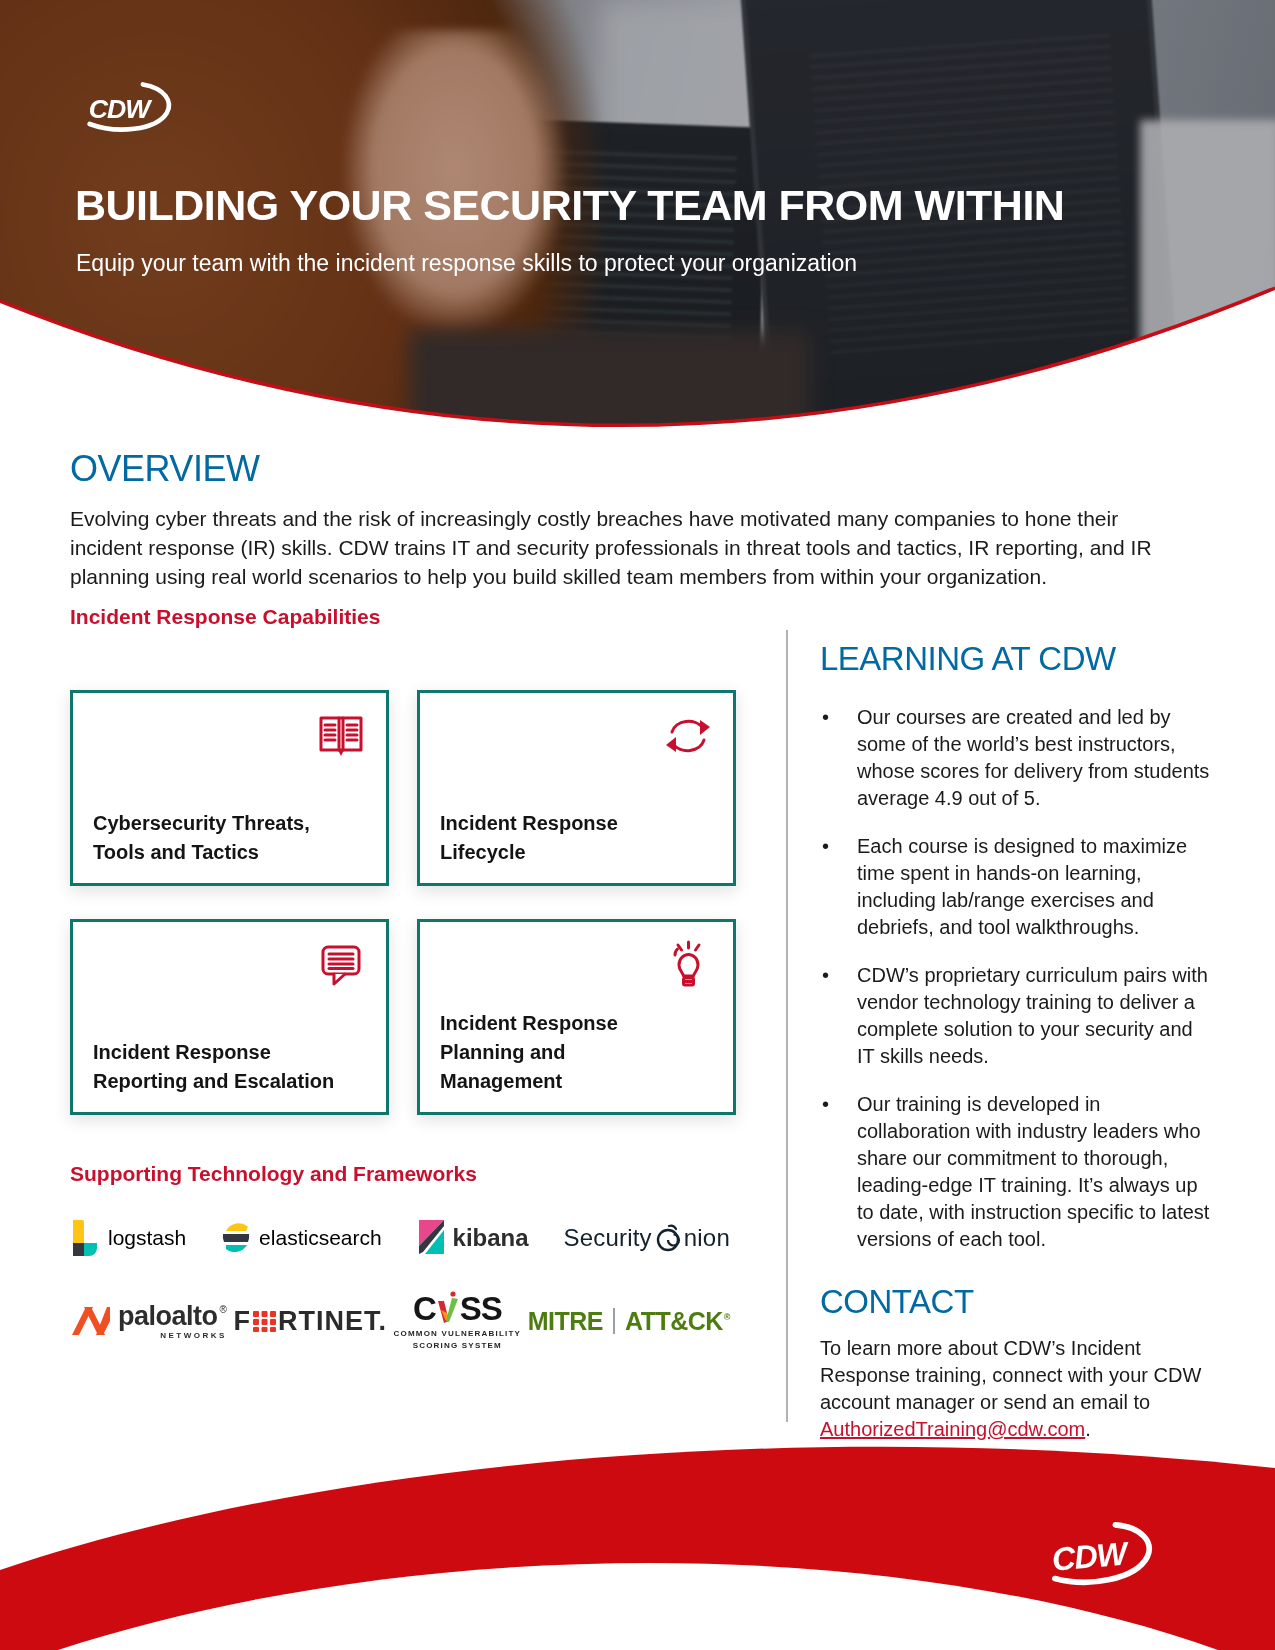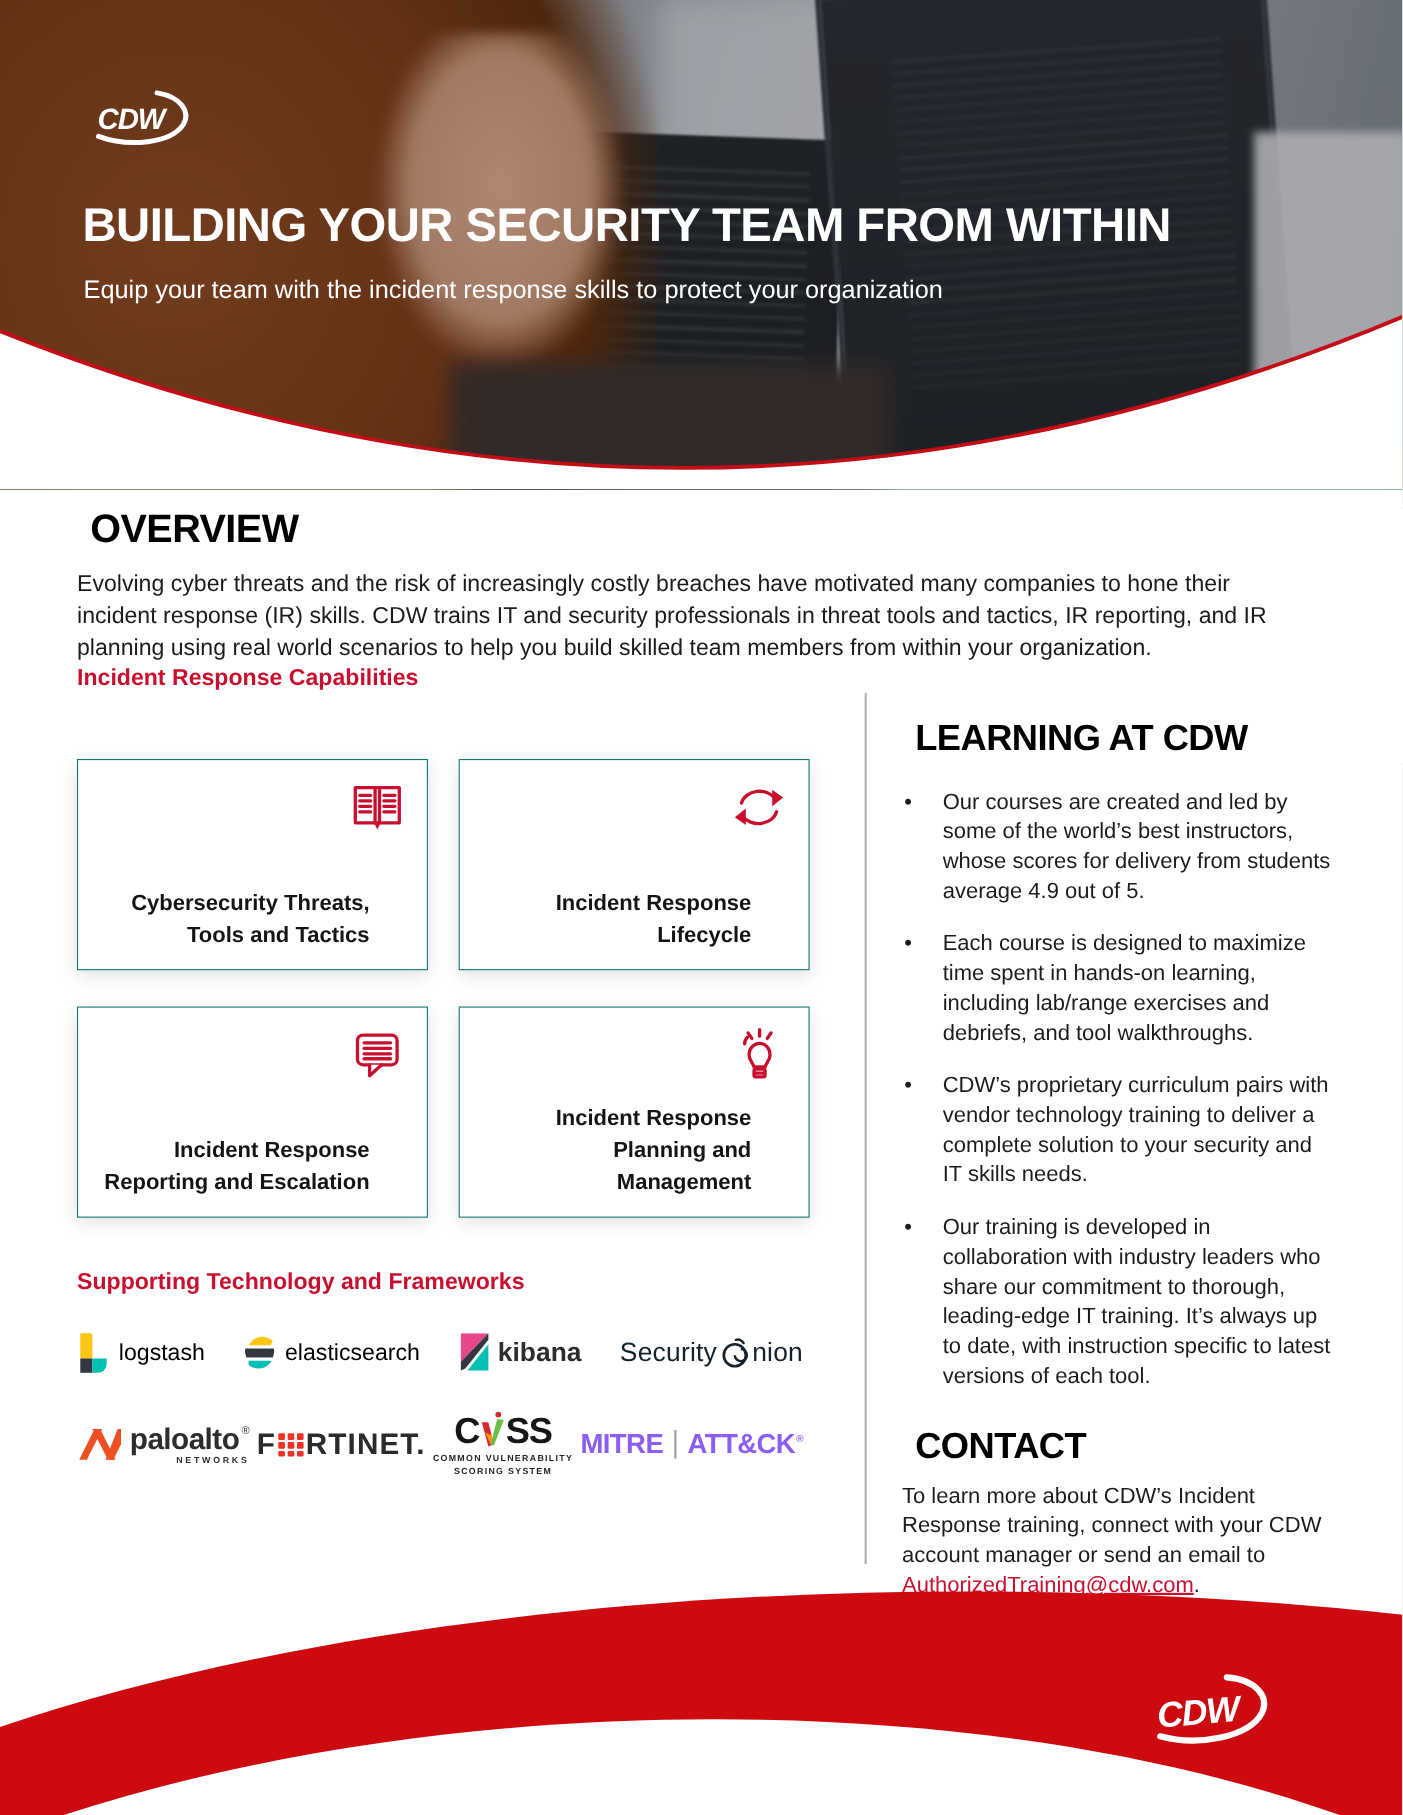--- a/index.html
+++ b/index.html
@@ -30,30 +30,30 @@
   .hp-overlay{inset:0;background:rgba(14,11,13,.22);}
   .hero-curve{position:absolute;left:0;top:0;width:1275px;height:445px;}
   .hero-logo{position:absolute;left:84px;top:78px;}
   .hero-title{position:absolute;left:75px;top:182px;width:1120px;margin:0;
       font-size:43px;font-weight:700;letter-spacing:-.5px;color:#fff;line-height:1.1;}
   .hero-sub{position:absolute;left:76px;top:250px;width:1000px;margin:0;
       font-size:23px;font-weight:400;color:#fff;}
 
   
   .overview{position:absolute;left:70px;top:448px;width:1090px;}
-  .h-big{margin:12px;font-size:36px;font-weight:700;letter-spacing:-.5px;color:#000000;}
+  .h-big{margin:0;font-size:36px;font-weight:400;letter-spacing:-.5px;color:#0369a1;}
   .overview p{margin:14px 0 0 0;font-size:21px;line-height:29px;color:#1b1b1b;}
 
   
   .col-left{position:absolute;left:70px;top:600px;width:666px;}
   .h-red{margin:0;font-size:21px;font-weight:700;color:#C8102E;line-height:34px;}
   .col-left .intro{margin:14px 0 0 0;width:645px;font-size:21px;line-height:29px;}
   .cards{margin-top:56px;display:grid;grid-template-columns:1fr 1fr;column-gap:28px;row-gap:33px;}
-  .card{position:relative;height:190px;background:#fff;border:1px solid #0f766e;
-        box-shadow:0 5px 16px rgba(0,0,0,.12);text-align:right;}
+  .card{position:relative;height:190px;background:#fff;border:3px solid #0f766e;
+        box-shadow:0 5px 16px rgba(0,0,0,.12);}
   .card-icon{position:absolute;top:16px;right:18px;width:54px;height:54px;}
   .card-title{position:absolute;left:20px;bottom:16px;margin:0;width:245px;
         font-size:20px;font-weight:700;line-height:29px;color:#141414;}
   .tech-h{margin-top:42px;}
   .logo-row{display:flex;align-items:center;justify-content:space-between;width:660px;}
   .logo-row1{margin-top:22px;height:50px;}
   .logo-row2{margin-top:30px;height:56px;}
   .logo{display:flex;align-items:center;gap:8px;}
   .lg-text{font-size:21px;color:#000000;}
   .lg-bold{font-size:24px;font-weight:700;color:#2d2d2d;}
@@ -61,21 +61,21 @@
   .pa-wrap{display:flex;flex-direction:column;align-items:flex-end;line-height:1;}
   .pa-main{display:flex;align-items:flex-start;gap:2px;}
   .pa-name{font-size:27px;font-weight:700;color:#2d2d2d;letter-spacing:-.5px;}
   .pa-reg{font-size:10px;color:#2d2d2d;margin-top:2px;}
   .pa-sub{font-size:8px;font-weight:700;letter-spacing:2.5px;color:#2d2d2d;margin-top:2px;}
   .ft{display:flex;align-items:center;font-size:27px;font-weight:700;color:#2b2b2b;letter-spacing:1px;}
   .cvss{display:flex;flex-direction:column;align-items:center;line-height:1;}
   .cvss-main{display:flex;align-items:flex-end;font-size:33px;font-weight:700;color:#161616;letter-spacing:-1px;}
   .cvss-cap{font-size:8px;font-weight:700;letter-spacing:1.2px;color:#231F20;margin-top:3px;text-align:center;line-height:1.5;}
   .mitre{display:flex;align-items:center;gap:10px;}
-  .mitre .m1,.mitre .m2{font-size:25px;font-weight:700;color:#8b5cf6;letter-spacing:-.5px;}
+  .mitre .m1,.mitre .m2{font-size:25px;font-weight:700;color:#4d7c0f;letter-spacing:-.5px;}
   .mitre .sep{width:2px;height:26px;background:#9aa0a6;}
   .mitre sup{font-size:9px;margin-left:1px;}
 
   
   .divider{position:absolute;left:786px;top:630px;width:2px;height:792px;background:#b2b2b2;}
   .col-right{position:absolute;left:820px;top:640px;width:392px;}
   .col-right .h-big{font-size:33px;}
   .bullets{list-style:none;margin:26px 0 0 0;padding:0;}
   .bullets li{position:relative;padding-left:37px;margin-bottom:21px;
         font-size:20px;line-height:27px;color:#1b1b1b;}

